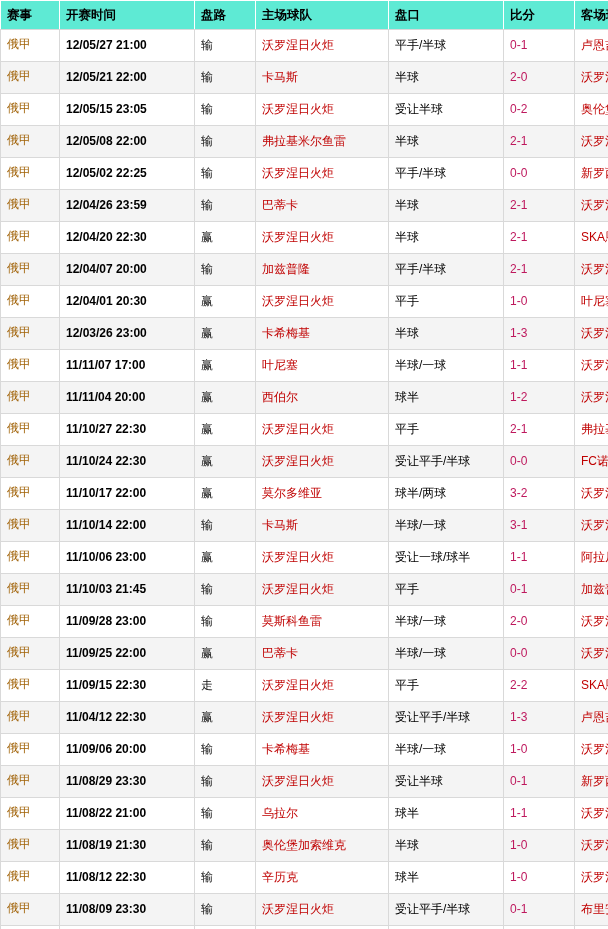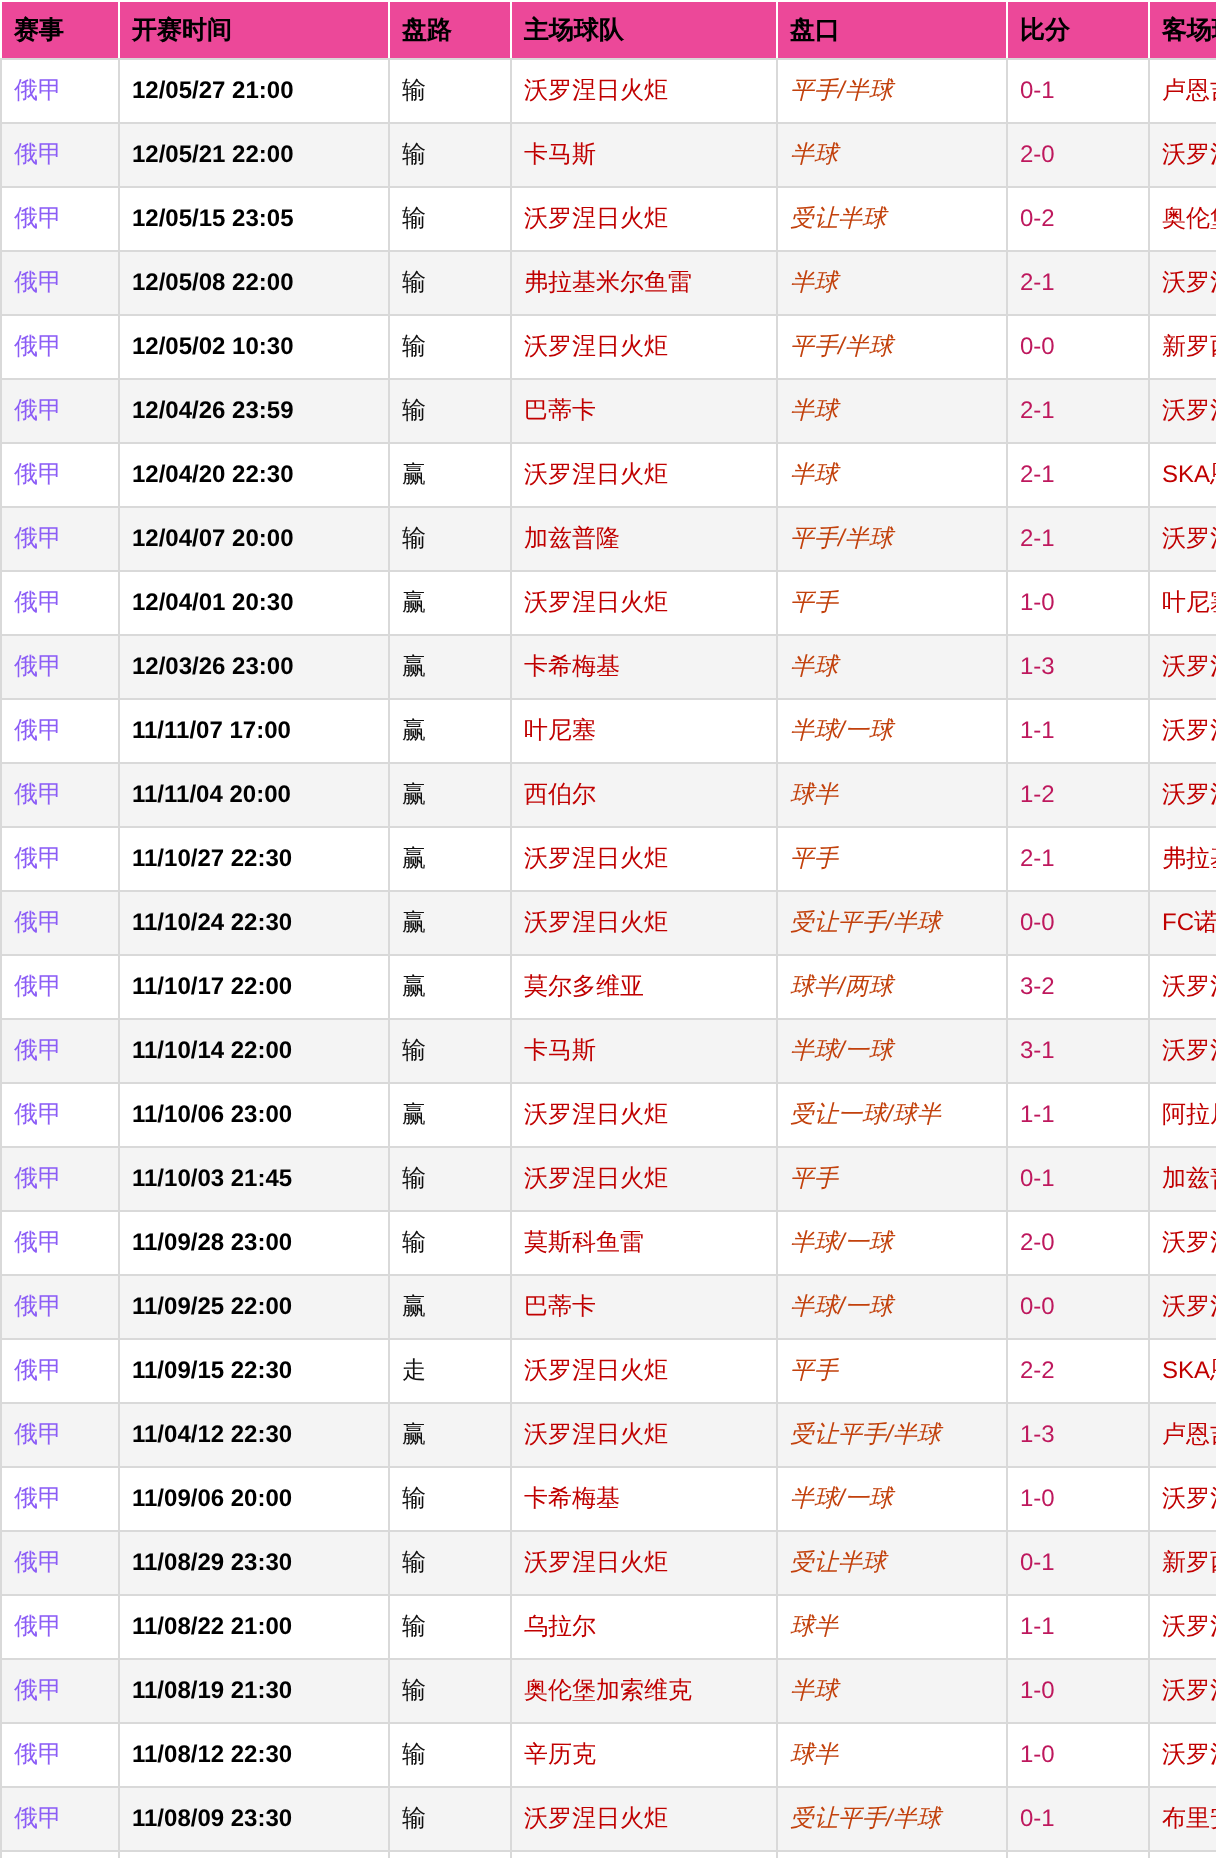--- a/index.html
+++ b/index.html
@@ -23,45 +23,45 @@
     border: 1px solid #d9d9d9;
     padding: 0 6px;
     height: 31px;
     line-height: 31px;
     white-space: nowrap;
     overflow: hidden;
     text-align: left;
     vertical-align: middle;
   }
   table.match-table thead th {
-    background: #ec4899;
+    background: #5eead4;
     font-weight: bold;
     font-size: 12.5px;
     color: #000000;
     border-top: 1px solid #ffffff;
     border-left: 1px solid #ffffff;
     border-right: 1px solid #ffffff;
     border-bottom: 1px solid #d9d9d9;
     height: 28px;
     line-height: 28px;
   }
   
   .col-league   { width: 46px; }
   .col-time     { width: 122px; }
   .col-road     { width: 48px; }
   .col-home     { width: 120px; }
   .col-handicap { width: 102px; }
   .col-score    { width: 58px; }
   .col-away     { width: 116px; }
 
-  td.league { color: #8b5cf6; }
+  td.league { color: #a16207; font-family: Liberation Mono, monospace; }
   td.time   { color: #000000; font-weight: bold; letter-spacing: 0px; }
   td.road   { color: #111111; text-align: left; padding-left: 10px; }
   td.home   { color: #c00000; }
-  td.handicap { color: #c2410c; font-style: italic; }
+  td.handicap { color: #000000; }
   td.score  { color: #be185d; }
   td.away   { color: #c00000; }
 
   tr.row-odd td  { background: #ffffff; }
   tr.row-even td { background: #f4f4f4; }
 </style>
 </head>
 <body>
 
 <table class="match-table">
@@ -109,21 +109,21 @@
         <td class="col-league league">俄甲</td>
         <td class="col-time time">12/05/08 22:00</td>
         <td class="col-road road">输</td>
         <td class="col-home home">弗拉基米尔鱼雷</td>
         <td class="col-handicap handicap">半球</td>
         <td class="col-score score">2-1</td>
         <td class="col-away away">沃罗涅日火炬</td>
       </tr>
       <tr class="row-odd">
         <td class="col-league league">俄甲</td>
-        <td class="col-time time">12/05/02 10:30</td>
+        <td class="col-time time">12/05/02 22:25</td>
         <td class="col-road road">输</td>
         <td class="col-home home">沃罗涅日火炬</td>
         <td class="col-handicap handicap">平手/半球</td>
         <td class="col-score score">0-0</td>
         <td class="col-away away">新罗西斯克黑海人</td>
       </tr>
       <tr class="row-even">
         <td class="col-league league">俄甲</td>
         <td class="col-time time">12/04/26 23:59</td>
         <td class="col-road road">输</td>

